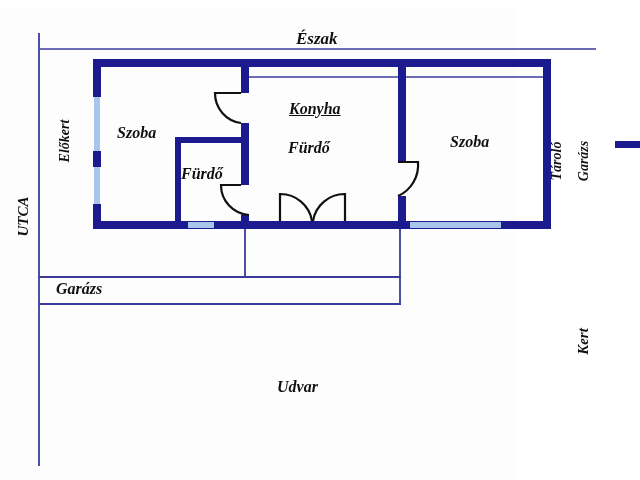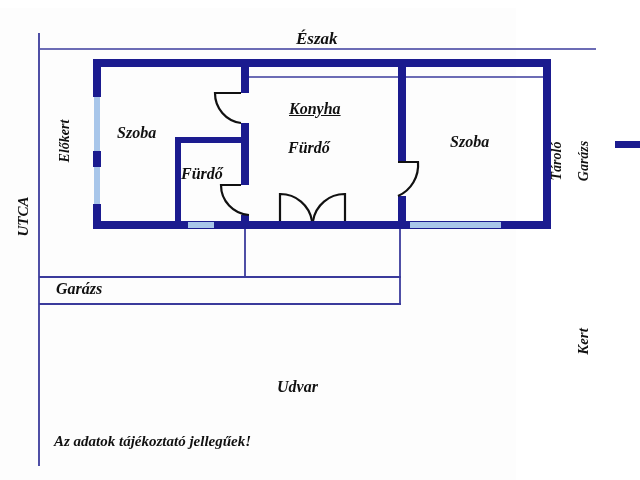--- a/index.html
+++ b/index.html
@@ -109,15 +109,14 @@
   <div class="lbl" style="left:117px; top:116px; font-size:16px;">Szoba</div>
 
   <div class="lbl" style="left:181px; top:157px; font-size:16px;">Fürdő</div>
 
   <div class="lbl" style="left:289px; top:92px; font-size:16px;text-decoration:underline;">Konyha</div>
 
   <div class="lbl" style="left:288px; top:131px; font-size:16px;">Fürdő</div>
 
   <div class="lbl" style="left:450px; top:125px; font-size:16px;">Szoba</div>
 
-  <div class="lbl" style="left:54px; top:425px; font-size:15px;">Az adatok tájékoztató jellegűek!</div>
 
 </div>
 
 </body></html>

